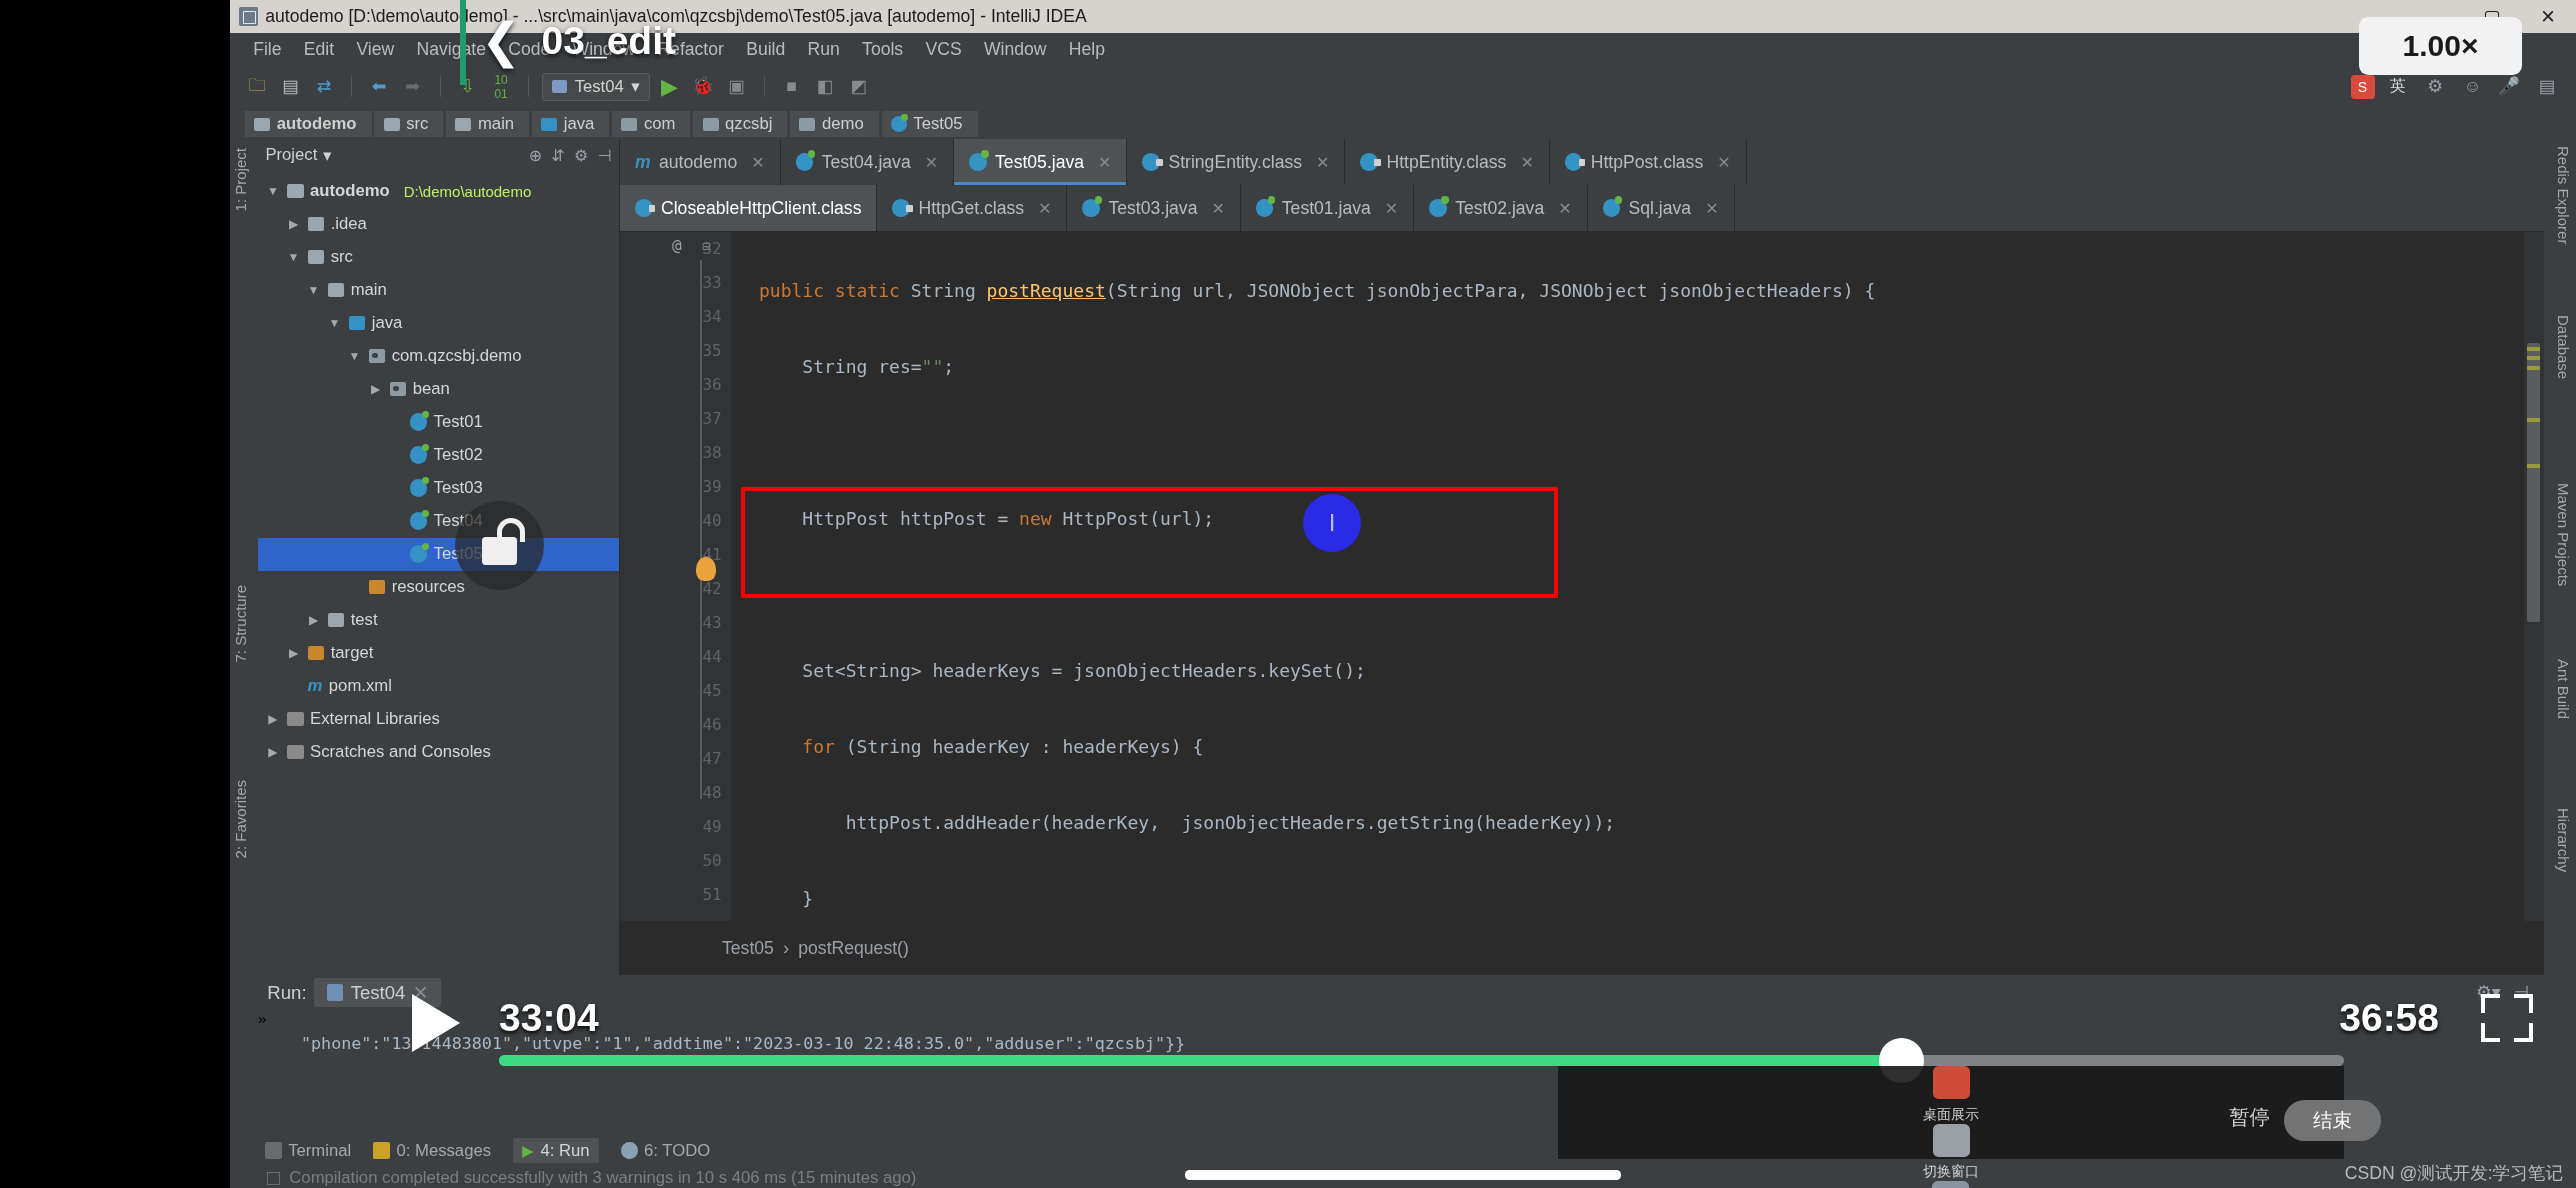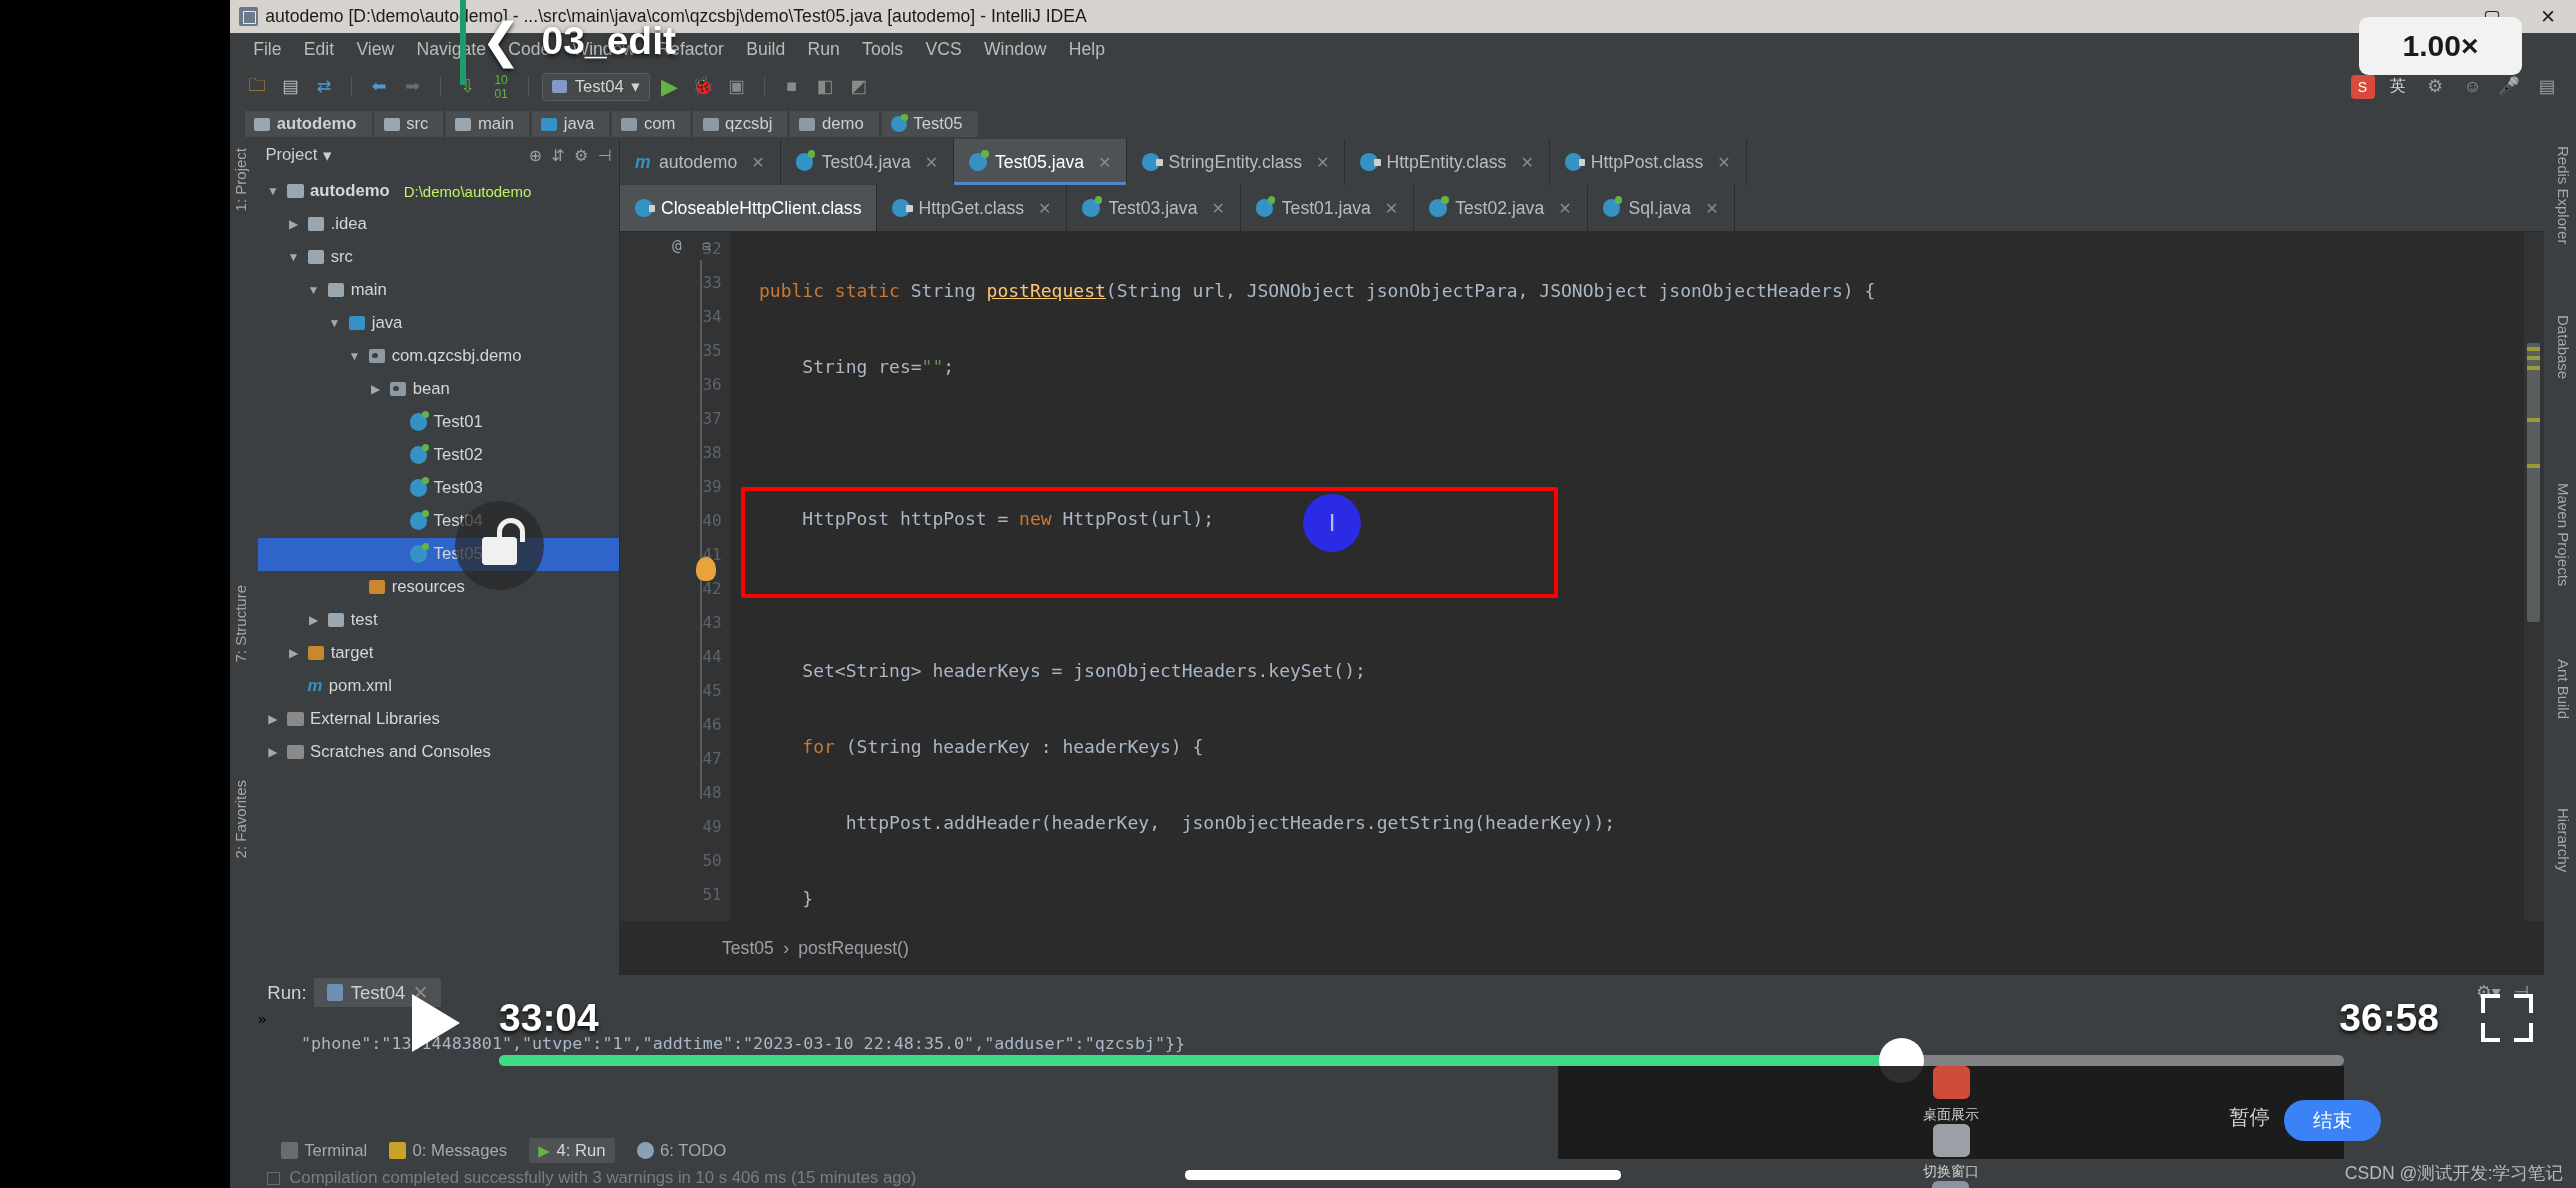--- a/index.html
+++ b/index.html
@@ -159,21 +159,21 @@
   
   .runpanel{position:absolute;left:28px;right:32px;bottom:56px;height:158px;background:#3c3f41;}
   .run-head{height:35px;display:flex;align-items:center;padding-left:9.3px;gap:7px;color:#cfcfcf;font-size:18.6px;}
   .run-tab{display:flex;align-items:center;gap:7.4px;background:#4e5254;padding:3.7px 13px;border-radius:1.9px;}
   .run-tab .ti{width:16.7px;height:16.7px;background:#6f8fb5;border-radius:1.9px;}
   .run-head .rh-right{margin-left:auto;display:flex;gap:13px;padding-right:15px;color:#9aa0a6;font-size:17.6px;}
   .console{
     padding:5.6px 0 0 43px;color:#a9b7c6;font-family:"DejaVu Sans Mono",monospace;font-size:16.7px;white-space:nowrap;
   }
 
-  .statusbar{position:absolute;left:40px;right:32px;bottom:22px;height:33px;background:#3c3f41;display:flex;align-items:center;gap:22px;padding-left:11px;color:#a8a8a8;font-size:16.7px;}
+  .statusbar{position:absolute;left:24px;right:32px;bottom:22px;height:33px;background:#3c3f41;display:flex;align-items:center;gap:22px;padding-left:11px;color:#a8a8a8;font-size:16.7px;}
   .sb-item{display:flex;align-items:center;gap:6.5px;}
   .sb-item .si{width:16.7px;height:16.7px;background:#6b6b6b;border-radius:1.9px;}
   .sb-item.active{background:#4e5254;padding:2.8px 9.3px;border-radius:1.9px;color:#d6d6d6;}
   .msgline{position:absolute;left:37px;bottom:0;height:22px;display:flex;align-items:center;color:#7d7d7d;font-size:16.7px;gap:9.3px;}
   .msgline .cb{width:13px;height:13px;border:0.9px solid #6a6a6a;}
 
   
   .ov-title{
     position:absolute;left:251px;top:16.7px;display:flex;align-items:center;gap:20.4px;
     color:#fff;font-size:39px;font-weight:bold;text-shadow:0 1.9px 5.6px rgba(0,0,0,.8);
@@ -216,21 +216,21 @@
   .ov-tb-item .ico{width:37px;height:33px;border-radius:5.6px;background:#cf4b3a;}
   .ov-tb-item .ico.b{background:#9aa0a6;}
   .ov-tb-item .ico.c{background:#8c93a0;}
   .ov-tb-item .ico.d{background:#7c8694;}
   .ov-tb-item .ico.e{background:#7c8694;}
   .ov-tb-item .ico.f{background:#7c8694;}
 
   .ov-pause{position:absolute;right:306px;bottom:58px;color:#d0d0d0;font-size:20.4px;}
   .ov-end{
     position:absolute;right:195px;bottom:48px;width:97px;height:41px;border-radius:20.4px;
-    background:#3b82f6;color:#fff;font-size:19.5px;display:flex;align-items:center;justify-content:center;
+    background:#737373;color:#fff;font-size:19.5px;display:flex;align-items:center;justify-content:center;
   }
   .ov-homebar{
     position:absolute;left:50%;transform:translateX(-50%);bottom:9.3px;width:436px;height:9.3px;
     background:#fff;border-radius:4.6px;
   }
   .ov-watermark{position:absolute;right:13px;bottom:3.7px;color:#b9b9b9;font-size:17.6px;}
 
   .fl-left{position:absolute;left:0;top:0;width:230px;height:1189px;background:#000;}
   .green-edge{position:absolute;left:230px;top:0;width:5.6px;height:85px;background:#1f9c6e;}
 </style>

